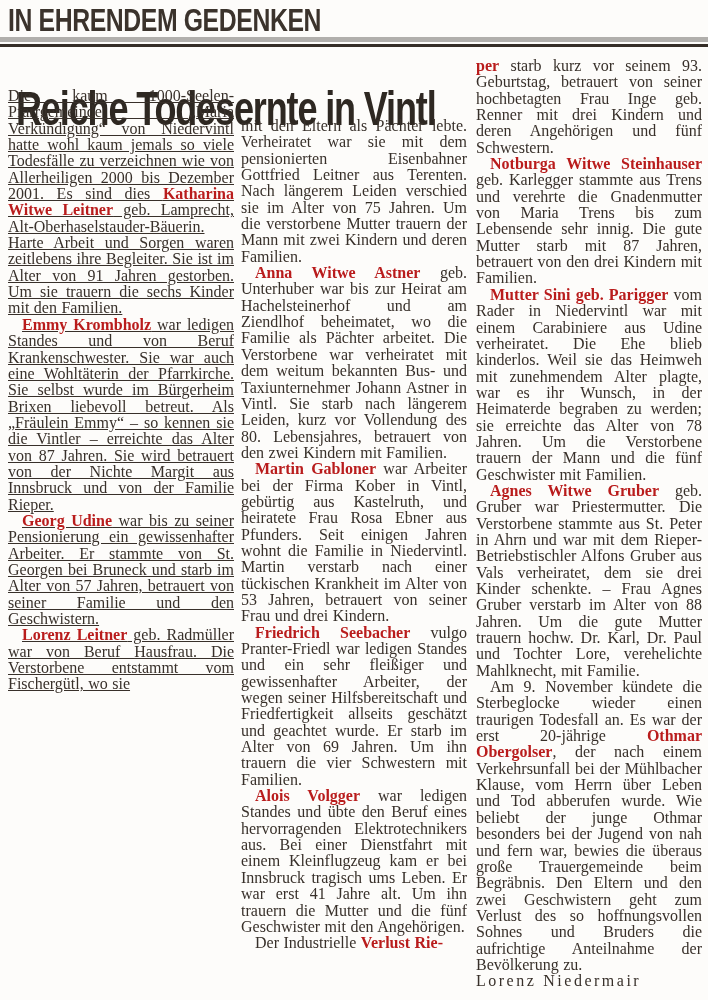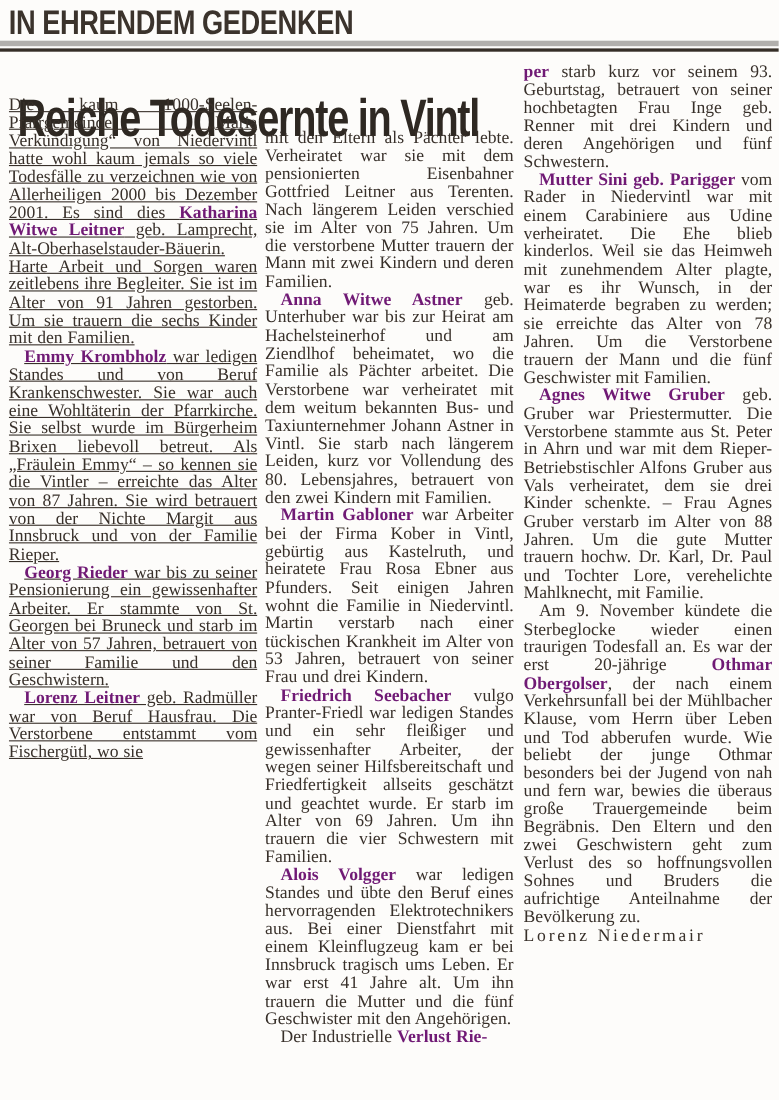--- a/index.html
+++ b/index.html
@@ -41,51 +41,52 @@
     text-align: justify;
     hyphens: auto; -webkit-hyphens: auto;
     overflow: hidden;
     word-spacing: 0.5px;
   }
   #col1 { left: 8px;   top: 88px; height: 894px; text-decoration: underline; }
   #col2 { left: 241px; top: 118px; height: 894px; }
   #col3 { left: 476px; top: 58px;  height: 942px; }
   .para { margin: 0; padding: 0; }
   .para.indent { text-indent: 14px; }
-  .para b { font-weight: bold; color: #701a75; }
+  .para b { font-weight: bold; color: #b91c1c; }
   .signature {
     text-align: left;
     letter-spacing: 2.5px;
     padding-right: 2px;
   }
 </style>
 </head>
 <body>
 
 <div class="kicker">IN EHRENDEM GEDENKEN</div>
 <div class="rule-gray"></div>
 <div class="rule-dark"></div>
 
 <h1 class="headline">Reiche Todesernte in Vintl</h1>
 
 <div id="col1" class="col">
     <p class="para">Die kaum 1000-Seelen-Pfarrgemeinde „Maria Verkündigung“ von Niedervintl hatte wohl kaum jemals so viele Todesfälle zu verzeichnen wie von Allerheiligen 2000 bis Dezember 2001. Es sind dies <b>Katharina Witwe Leitner</b> geb. Lamprecht, Alt-Oberhaselstauder-Bäuerin. Harte Arbeit und Sorgen waren zeitlebens ihre Begleiter. Sie ist im Alter von 91 Jahren gestorben. Um sie trauern die sechs Kinder mit den Familien.</p>
     <p class="para indent"><b>Emmy Krombholz</b> war ledigen Standes und von Beruf Krankenschwester. Sie war auch eine Wohltäterin der Pfarrkirche. Sie selbst wurde im Bürgerheim Brixen liebevoll betreut. Als „Fräulein Emmy“ – so kennen sie die Vintler – erreichte das Alter von 87 Jahren. Sie wird betrauert von der Nichte Margit aus Innsbruck und von der Familie Rieper.</p>
-    <p class="para indent"><b>Georg Rieder</b> war bis zu seiner Pensionierung ein gewissenhafter Arbeiter. Er stammte von St. Georgen bei Bruneck und starb im Alter von 57 Jahren, betrauert von seiner Familie und den Geschwistern.</p>
+    <p class="para indent"><b>Georg Udine</b> war bis zu seiner Pensionierung ein gewissenhafter Arbeiter. Er stammte von St. Georgen bei Bruneck und starb im Alter von 57 Jahren, betrauert von seiner Familie und den Geschwistern.</p>
     <p class="para indent"><b>Lorenz Leitner</b> geb. Radmüller war von Beruf Hausfrau. Die Verstorbene entstammt vom Fischergütl, wo sie</p>
   </div>
 <div id="col2" class="col">
     <p class="para">mit den Eltern als Pächter lebte. Verheiratet war sie mit dem pensionierten Eisenbahner Gottfried Leitner aus Terenten. Nach längerem Leiden verschied sie im Alter von 75 Jahren. Um die verstorbene Mutter trauern der Mann mit zwei Kindern und deren Familien.</p>
     <p class="para indent"><b>Anna Witwe Astner</b> geb. Unterhuber war bis zur Heirat am Hachelsteinerhof und am Ziendlhof beheimatet, wo die Familie als Pächter arbeitet. Die Verstorbene war verheiratet mit dem weitum bekannten Bus- und Taxiunternehmer Johann Astner in Vintl. Sie starb nach längerem Leiden, kurz vor Vollendung des 80. Lebensjahres, betrauert von den zwei Kindern mit Familien.</p>
     <p class="para indent"><b>Martin Gabloner</b> war Arbeiter bei der Firma Kober in Vintl, gebürtig aus Kastelruth, und heiratete Frau Rosa Ebner aus Pfunders. Seit einigen Jahren wohnt die Familie in Niedervintl. Martin verstarb nach einer tückischen Krankheit im Alter von 53 Jahren, betrauert von seiner Frau und drei Kindern.</p>
     <p class="para indent"><b>Friedrich Seebacher</b> vulgo Pranter-Friedl war ledigen Standes und ein sehr fleißiger und gewissenhafter Arbeiter, der wegen seiner Hilfsbereitschaft und Friedfertigkeit allseits geschätzt und geachtet wurde. Er starb im Alter von 69 Jahren. Um ihn trauern die vier Schwestern mit Familien.</p>
     <p class="para indent"><b>Alois Volgger</b> war ledigen Standes und übte den Beruf eines hervorragenden Elektrotechnikers aus. Bei einer Dienstfahrt mit einem Kleinflugzeug kam er bei Innsbruck tragisch ums Leben. Er war erst 41 Jahre alt. Um ihn trauern die Mutter und die fünf Geschwister mit den Angehörigen.</p>
     <p class="para indent">Der Industrielle <b>Verlust Rie-</b></p>
   </div>
 <div id="col3" class="col">
   <div>
       <p class="para"><b>per</b> starb kurz vor seinem 93. Geburtstag, betrauert von seiner hochbetagten Frau Inge geb. Renner mit drei Kindern und deren Angehörigen und fünf Schwestern.</p>
+      <p class="para indent"><b>Notburga Witwe Steinhauser</b> geb. Karlegger stammte aus Trens und verehrte die Gnadenmutter von Maria Trens bis zum Lebensende sehr innig. Die gute Mutter starb mit 87 Jahren, betrauert von den drei Kindern mit Familien.</p>
       <p class="para indent"><b>Mutter Sini geb. Parigger</b> vom Rader in Niedervintl war mit einem Carabiniere aus Udine verheiratet. Die Ehe blieb kinderlos. Weil sie das Heimweh mit zunehmendem Alter plagte, war es ihr Wunsch, in der Heimaterde begraben zu werden; sie erreichte das Alter von 78 Jahren. Um die Verstorbene trauern der Mann und die fünf Geschwister mit Familien.</p>
       <p class="para indent"><b>Agnes Witwe Gruber</b> geb. Gruber war Priestermutter. Die Verstorbene stammte aus St. Peter in Ahrn und war mit dem Rieper-Betriebstischler Alfons Gruber aus Vals verheiratet, dem sie drei Kinder schenkte. – Frau Agnes Gruber verstarb im Alter von 88 Jahren. Um die gute Mutter trauern hochw. Dr. Karl, Dr. Paul und Tochter Lore, verehelichte Mahlknecht, mit Familie.</p>
       <p class="para indent">Am 9. November kündete die Sterbeglocke wieder einen traurigen Todesfall an. Es war der erst 20-jährige <b>Othmar Obergolser</b>, der nach einem Verkehrsunfall bei der Mühlbacher Klause, vom Herrn über Leben und Tod abberufen wurde. Wie beliebt der junge Othmar besonders bei der Jugend von nah und fern war, bewies die überaus große Trauergemeinde beim Begräbnis. Den Eltern und den zwei Geschwistern geht zum Verlust des so hoffnungsvollen Sohnes und Bruders die aufrichtige Anteilnahme der Bevölkerung zu.</p>
     </div>
   <p class="para signature">Lorenz Niedermair</p>
 </div>
 
 </body></html>

